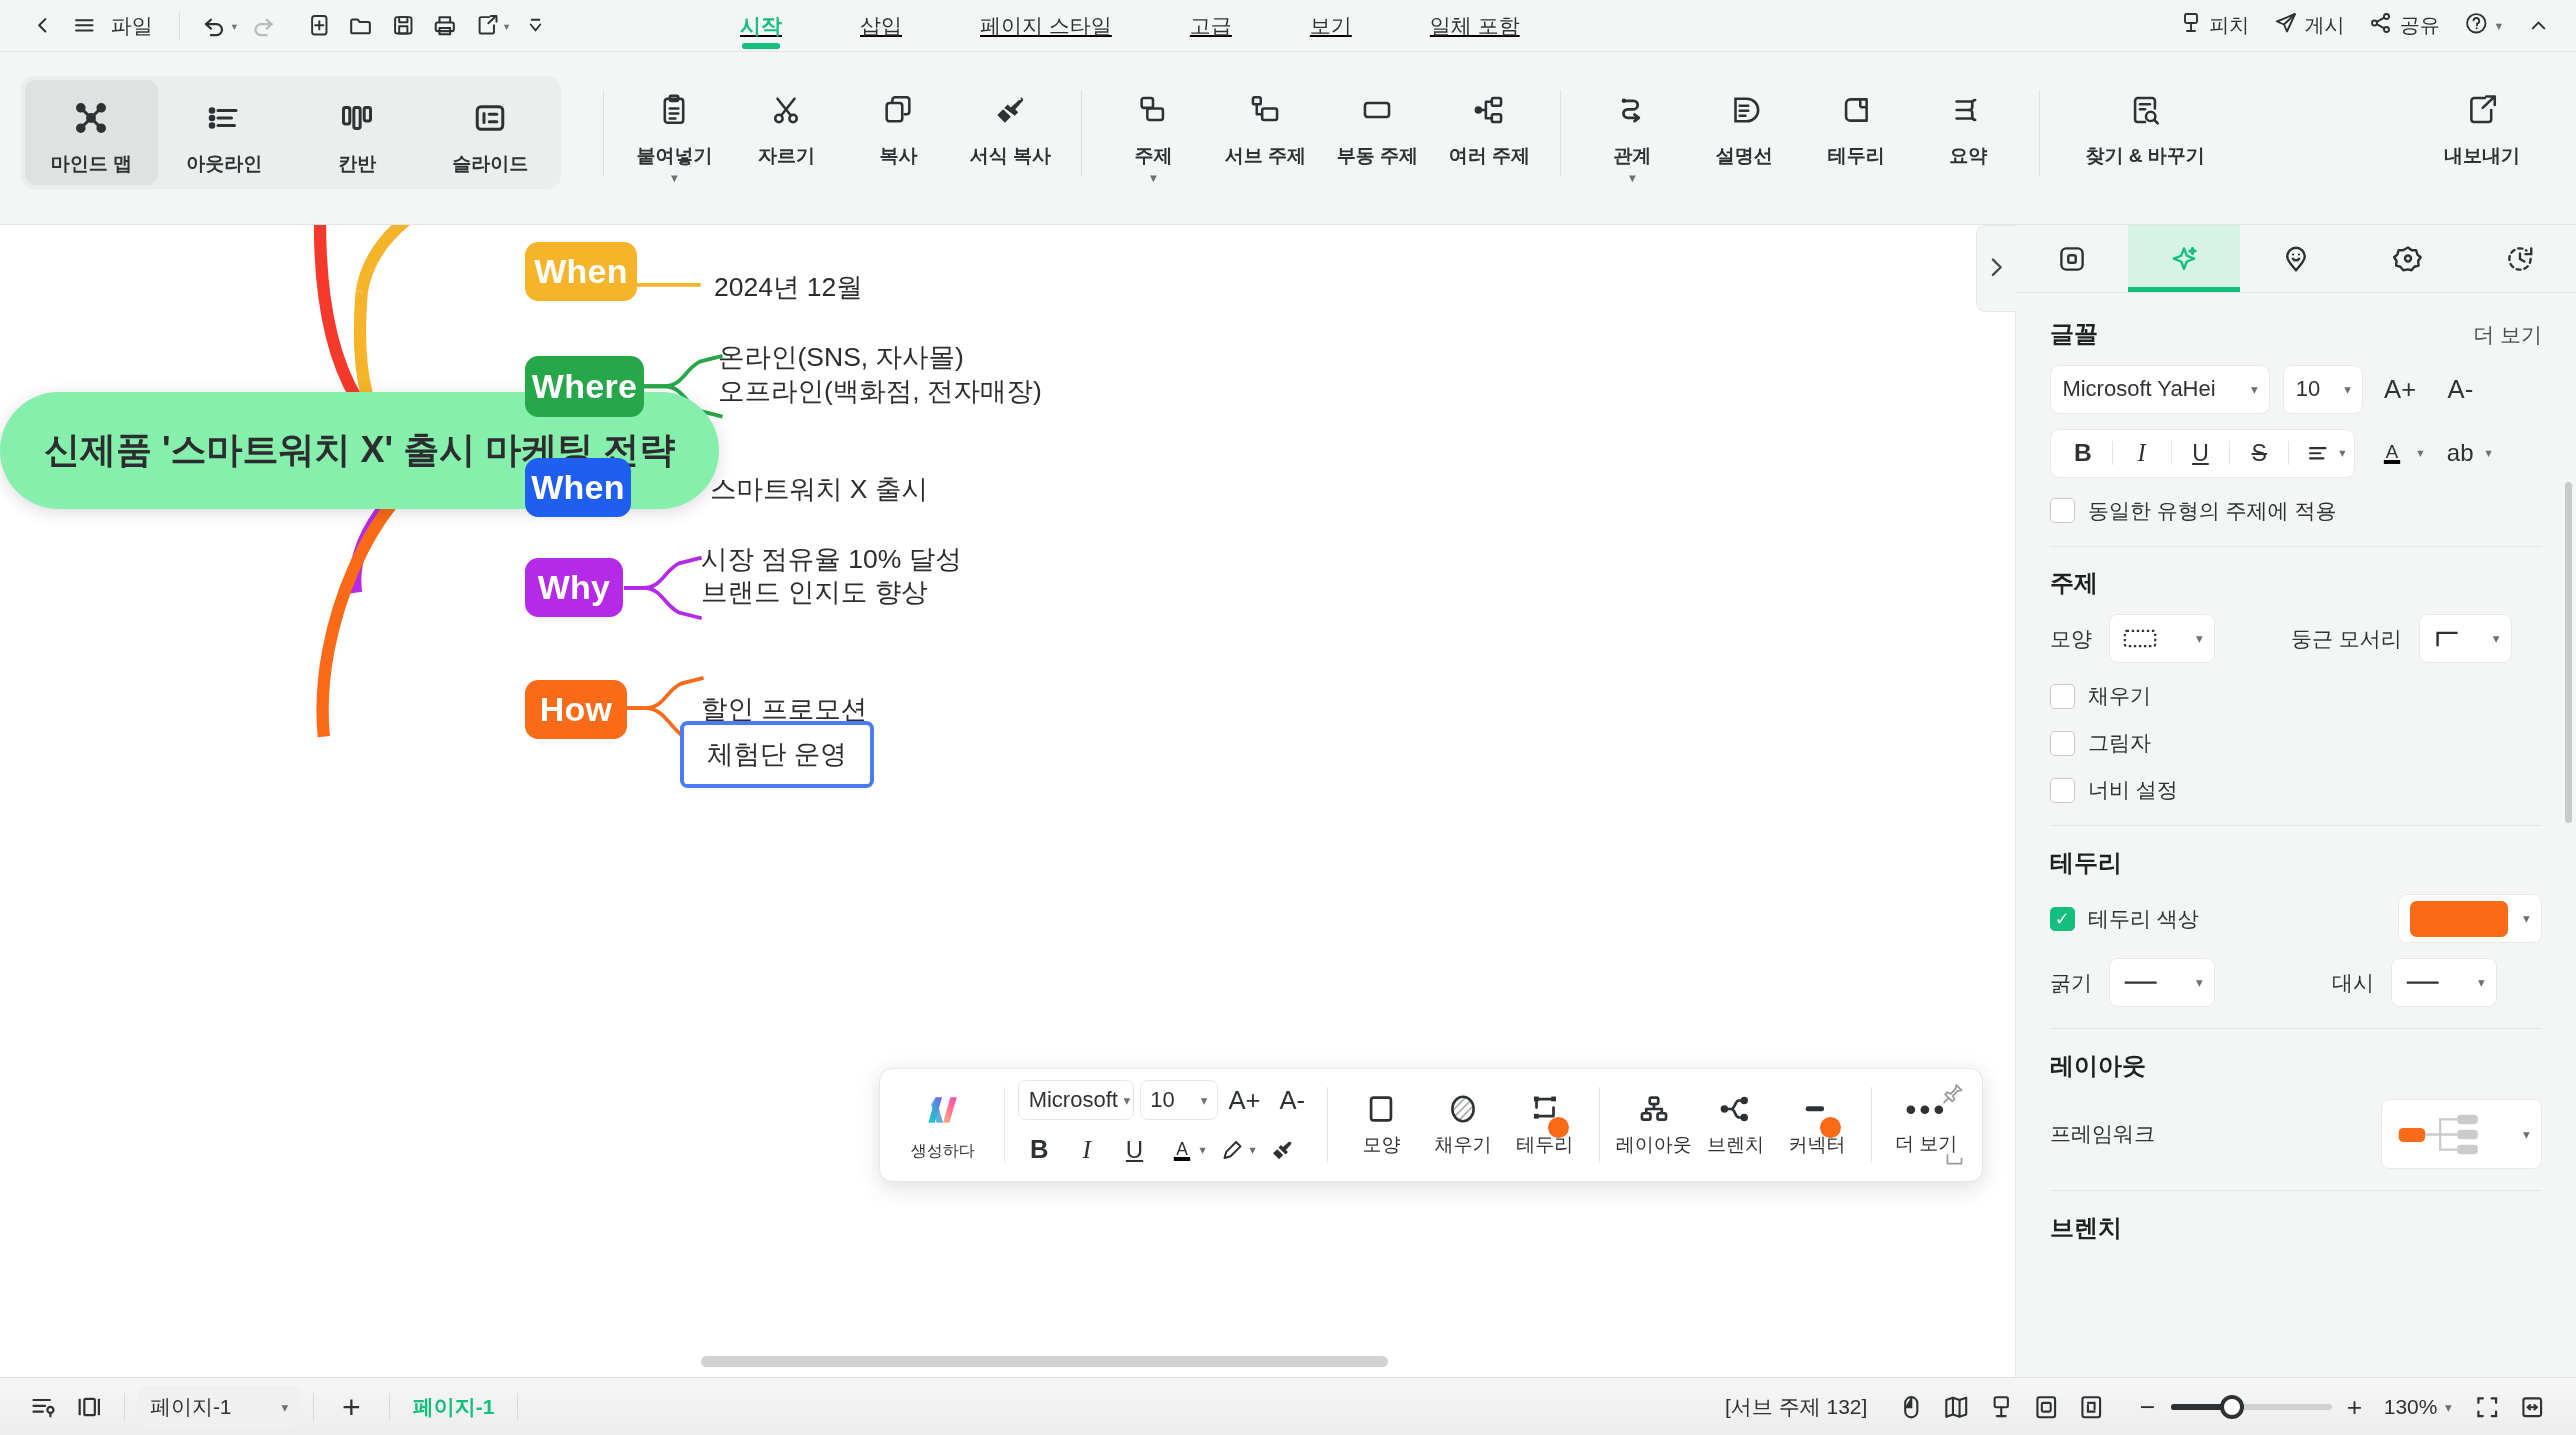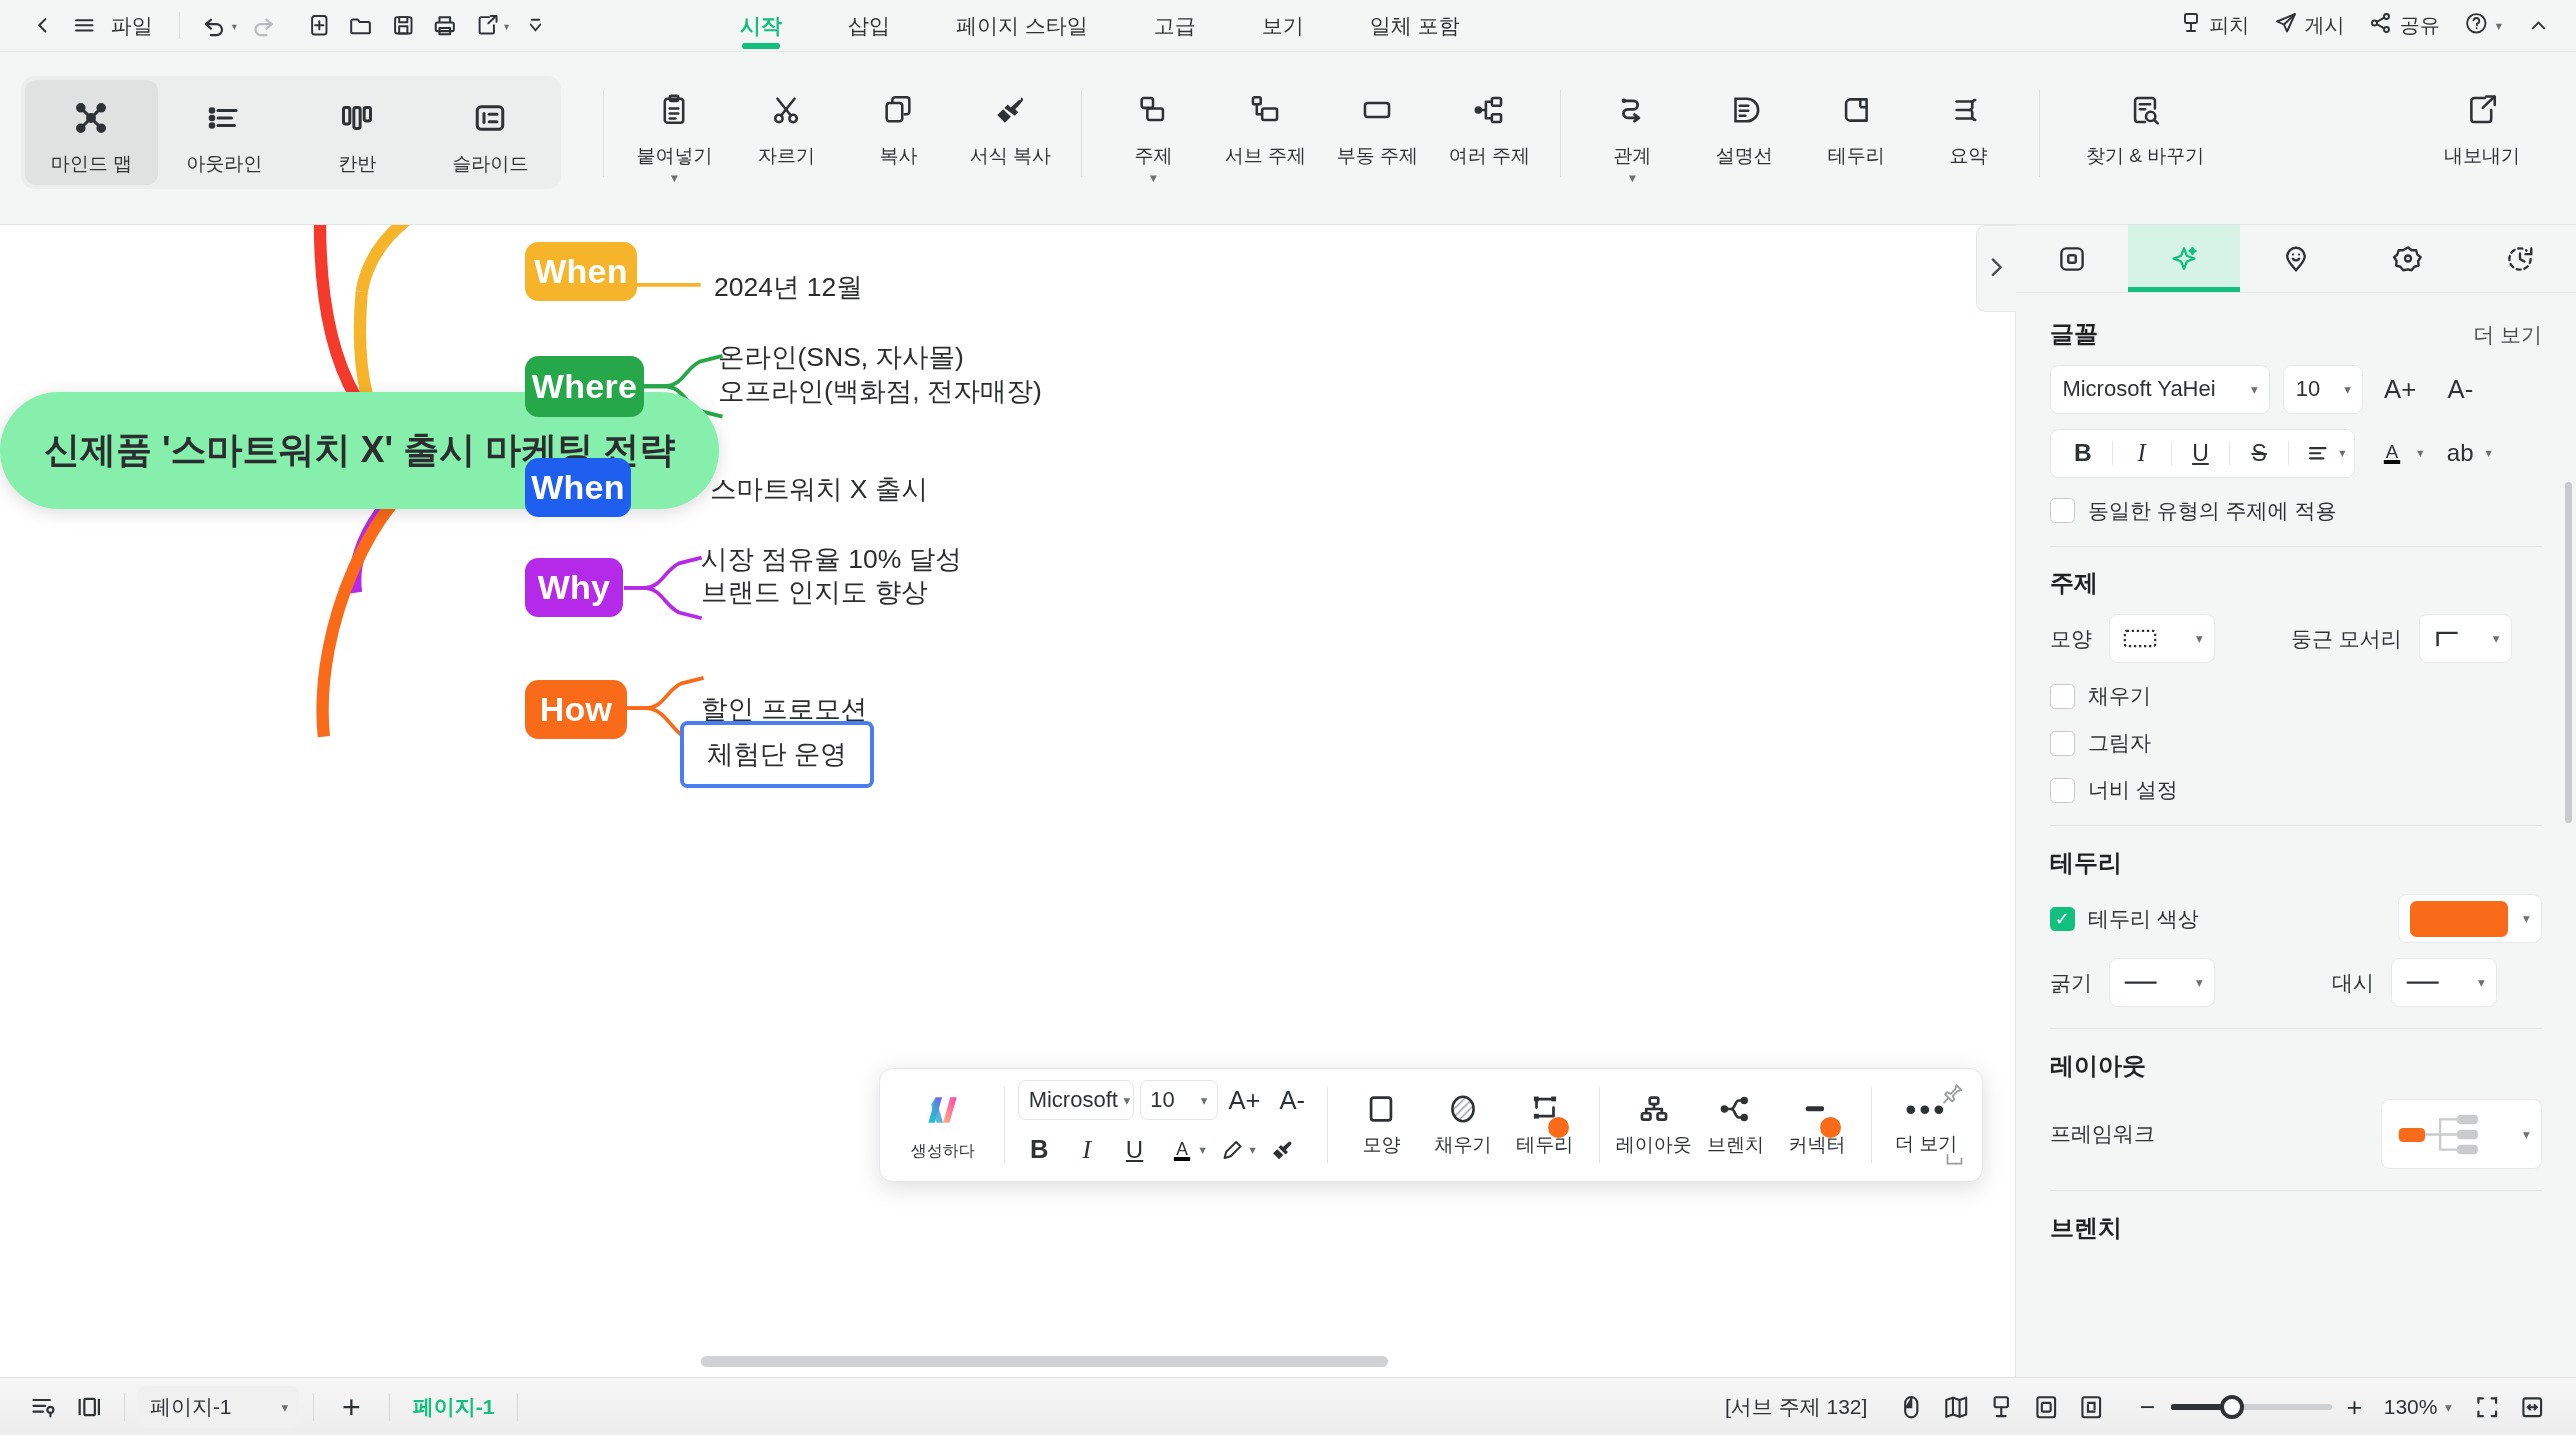--- a/index.html
+++ b/index.html
@@ -21,21 +21,21 @@
     width: 42px; height: 42px; display: flex; align-items: center; justify-content: center;
     color: #2f3234; cursor: pointer; border-radius: 4.7px;
   }
   .mb-icon svg { display: block; }
   .mb-file {
     font-size: 21px; color: #2f3234; padding: 0 13.3px 0 5.7px; cursor: pointer; white-space: nowrap;
   }
   .mb-sep { width: 0.9px; height: 26.5px; background: #dcdddd; margin: 0 13.3px; }
   .mb-caret { font-size: 10.4px; color: #6c7072; margin-left: -3.8px; margin-right: 5.7px; }
 
-  .mb-tabs { display: flex; align-items: flex-end; gap: 4px; margin-left: 152px; }
+  .mb-tabs { display: flex; align-items: flex-end; gap: 16px; margin-left: 152px; text-decoration: underline; }
   .mb-tab {
     position: relative; font-size: 21px; color: #2f3234; padding: 0 31px;
     height: 52px; line-height: 52px; cursor: pointer; white-space: nowrap;
   }
   .mb-tab.active { color: #13bf7e; font-weight: bold; }
   .mb-tab.active::after {
     content: ""; position: absolute; left: 50%; transform: translateX(-50%);
     bottom: 2.8px; width: 38px; height: 5.7px; background: #13bf7e; border-radius: 2.8px;
   }
 
@@ -55,21 +55,21 @@
     display: flex; align-items: center; background: #eceded; border-radius: 13.3px;
     margin: 24px 0 0 21px; padding: 3.8px;
   }
   .rib-item {
     display: flex; flex-direction: column; align-items: center; justify-content: flex-start;
     cursor: pointer; border-radius: 11.4px; padding: 15px 5.7px 7.6px; position: relative;
   }
   .view-switch .rib-item { width: 133px; }
   .view-switch .rib-item.sel { background: #e0e1e1; }
   .rib-ico { height: 47px; display: flex; align-items: center; justify-content: center; color: #2f3234; }
-  .rib-lbl { font-size: 19px; color: #2f3234; margin-top: 9.5px; white-space: nowrap; }
+  .rib-lbl { font-size: 19px; color: #2f3234; margin-top: 9.5px; white-space: nowrap; font-weight: bold; }
   .rib-dd { font-size: 11.4px; color: #6c7072; margin-top: 6.6px; line-height: 7.6px; }
   .rib-cmds { display: flex; align-items: flex-start; padding-top: 34px; }
   .rib-cmds .rib-item { min-width: 112px; padding: 0 9.5px; }
   .rib-div { width: 0.9px; height: 87px; background: #dedfe0; margin: 38px 15px 0; }
   .spacer { flex: 1; }
 
   
   .canvas {
     position: absolute; top: 225px; left: 0; width: 2015px; height: 1152px;
     background: #ffffff; overflow: hidden;

